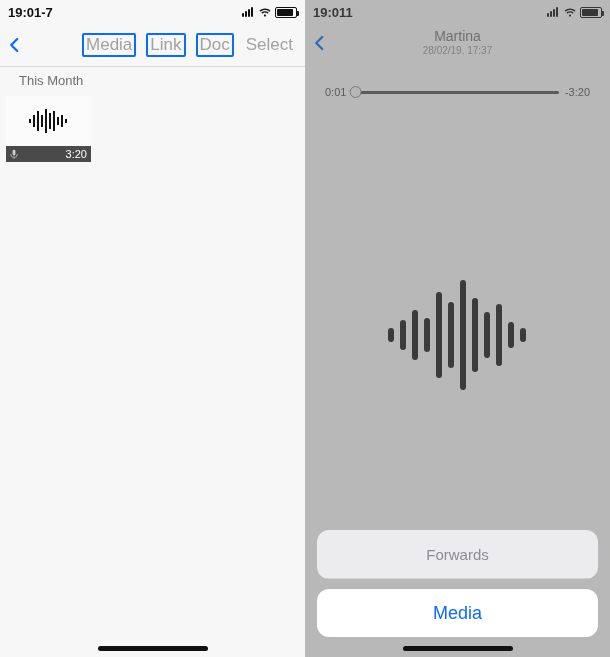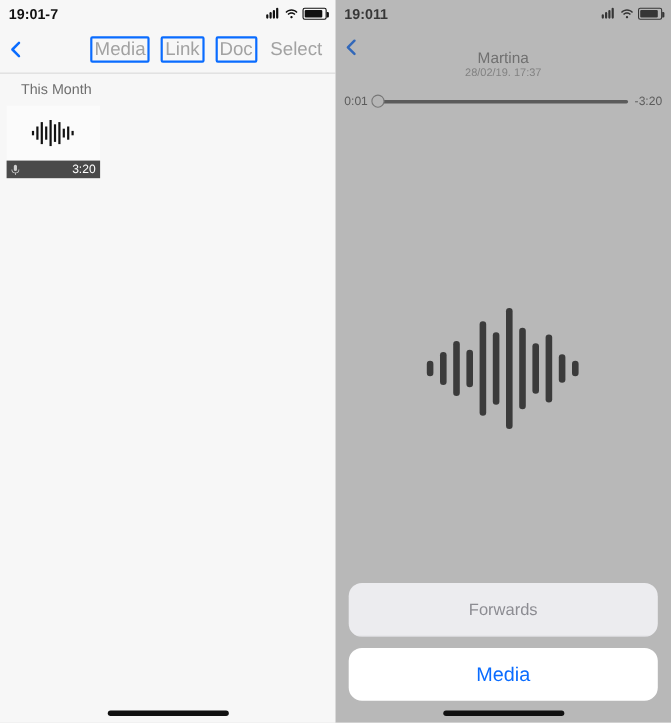--- a/index.html
+++ b/index.html
@@ -31,26 +31,26 @@
   .section-label { font-size: 13px; color: #6f6f6f; padding: 6px 8px 4px; margin-left: 11px; }
 
   .voice-thumb { width: 85px; margin: 4px 0 0 6px; }
   .thumb-body { height: 50px; background: #fbfbfb; display: flex; align-items: center; justify-content: center; }
   .thumb-footer { height: 16px; background: #4a4a4a; display: flex; align-items: center; justify-content: space-between; padding: 0 4px; }
   .mic-icon { width: 8px; height: 10px; }
   .thumb-dur { color: #fff; font-size: 11px; }
 
   
   .right-hdr { height: 58px; position: relative; text-align: center; padding-top: 2px; }
-  .right-hdr .name { font-size: 14px; color: #7b7b7b; font-weight: 400; margin-top: 18px; }
+  .right-hdr .name { font-size: 14px; color: #7b7b7b; font-weight: 400; margin-top: 2px; }
   .right-hdr .ts { font-size: 10px; color: #9a9a9a; margin-top: 1px; }
   .right-back { position: absolute; left: 6px; top: 10px; }
 
   
-  .play-row { display: flex; align-items: center; gap: 6px; padding: 0 8px; height: 20px; font-size: 11px; color: #555; }
+  .play-row { display: flex; align-items: center; gap: 6px; padding: 0 20px; height: 20px; font-size: 11px; color: #555; }
   .track { flex: 1; height: 3px; background: #555; position: relative; border-radius: 2px; }
   .knob { position: absolute; left: 0; top: 50%; width: 12px; height: 12px; background: #fafafa; border: 1px solid #888; border-radius: 50%; transform: translate(-20%, -50%); }
 
   .big-wave { position: absolute; left: 50%; top: 280px; transform: translateX(-50%); }
 
   
   .dim { position: absolute; inset: 0; background: rgba(100,100,100,0.45); }
   .sheet { position: absolute; left: 12px; right: 12px; bottom: 20px; display: flex; flex-direction: column; gap: 10px; }
   .sheet-group { background: rgba(238,238,241,0.95); border-radius: 12px; overflow: hidden; }
   .sheet-row { height: 48px; display: flex; align-items: center; justify-content: center; font-size: 18px; }

